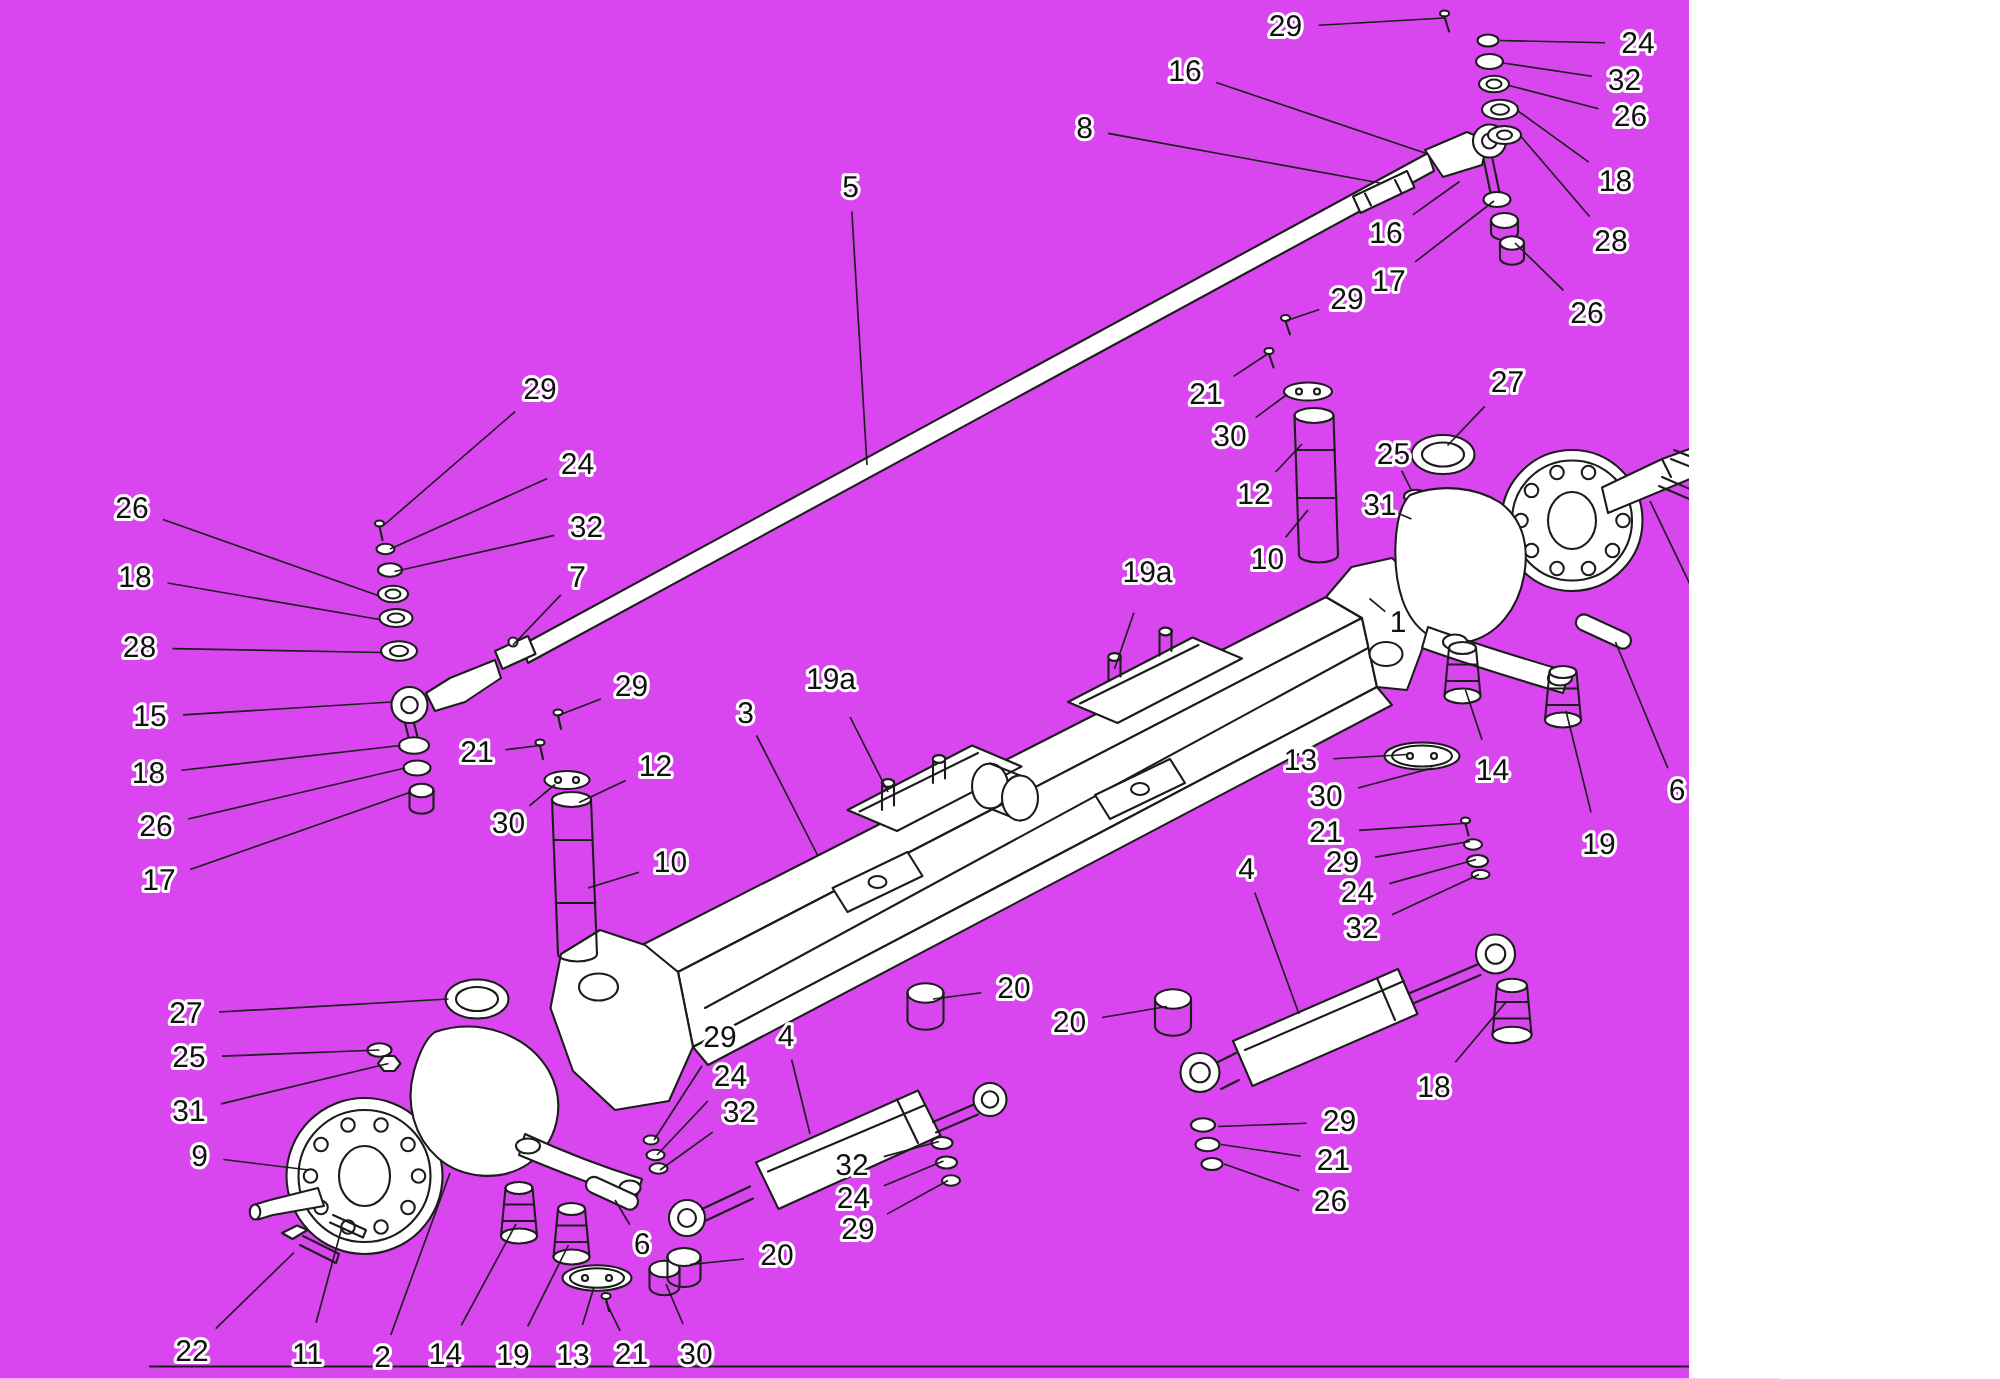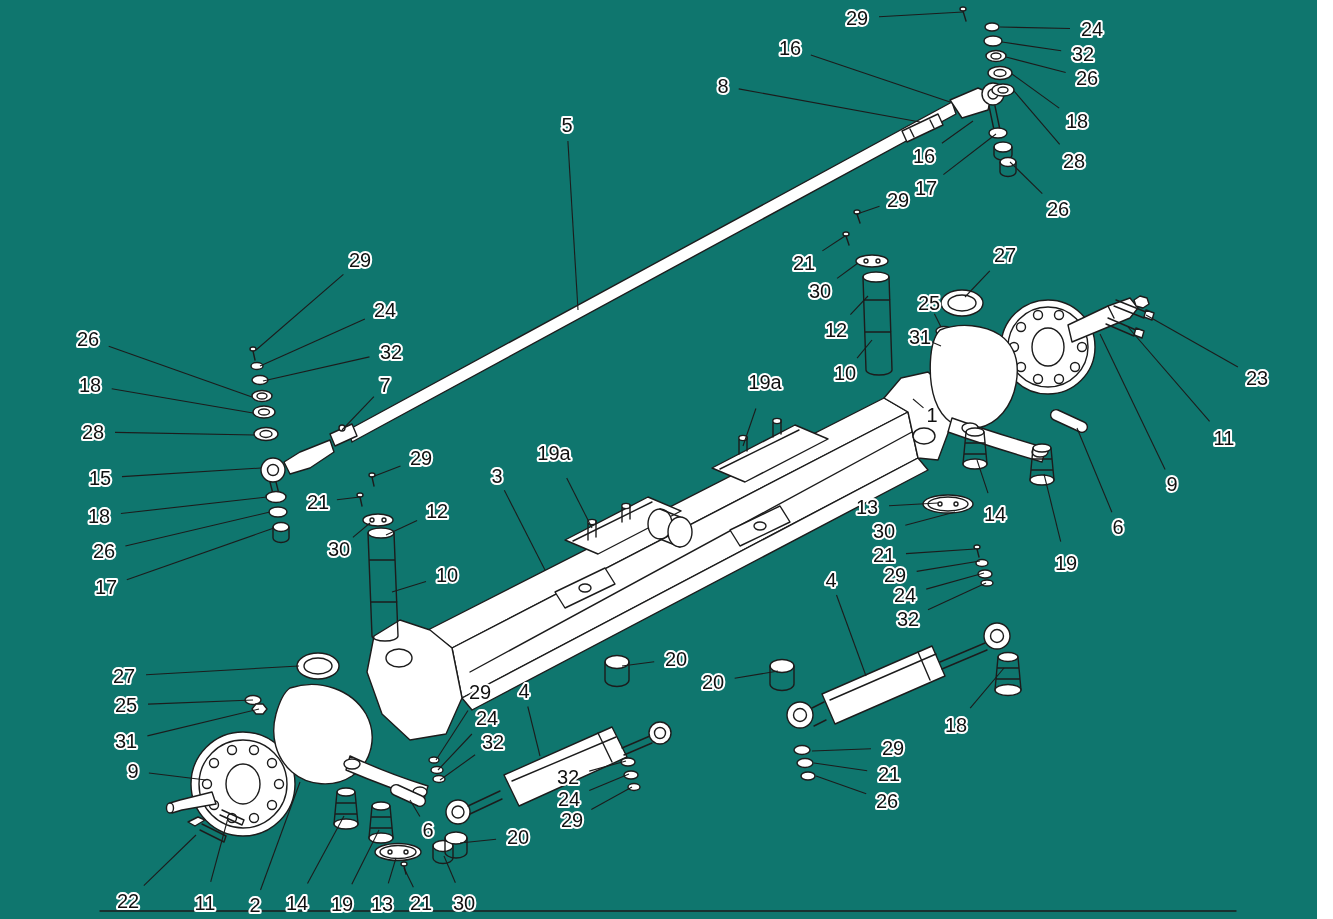--- a/index.html
+++ b/index.html
@@ -1,20 +1,20 @@
 <!DOCTYPE html>
 <html><head>
 <meta charset="utf-8">
 <style>
   html, body { margin: 0; padding: 0; background: #ffffff; }
   #stage {
     position: relative;
-    width: 1317px;
+    width: 1126px;
     height: 919px;
-    background: #0f766e;
+    background: #d946ef;
     font-family: "Liberation Sans", sans-serif;
     overflow: hidden;
   }
   #drawing { position: absolute; left: 0; top: 0; }
   .ln { stroke: #1c1c1c; stroke-width: 1.4; fill: none; stroke-linecap: round; stroke-linejoin: round; }
   .solid { stroke: #1c1c1c; stroke-width: 1.4; fill: #ffffff; stroke-linejoin: round; }
   #leaders line { stroke-width: 1.1; }
   #labels text {
     font-family: "Liberation Sans", sans-serif;
     stroke-linejoin: round;

